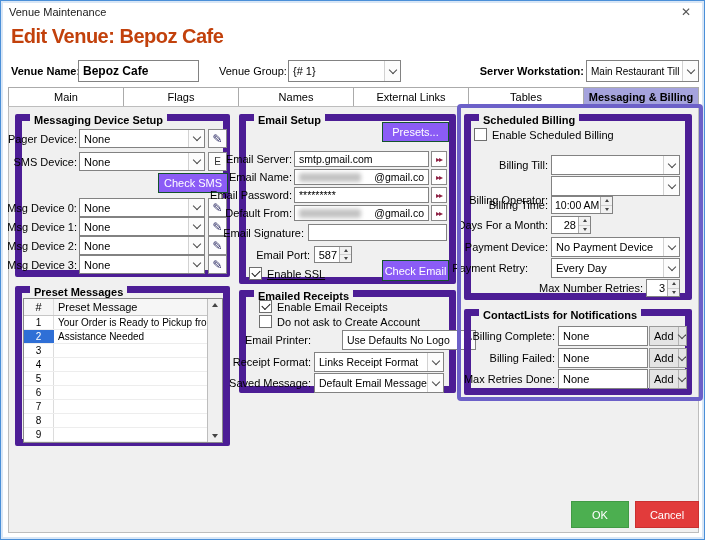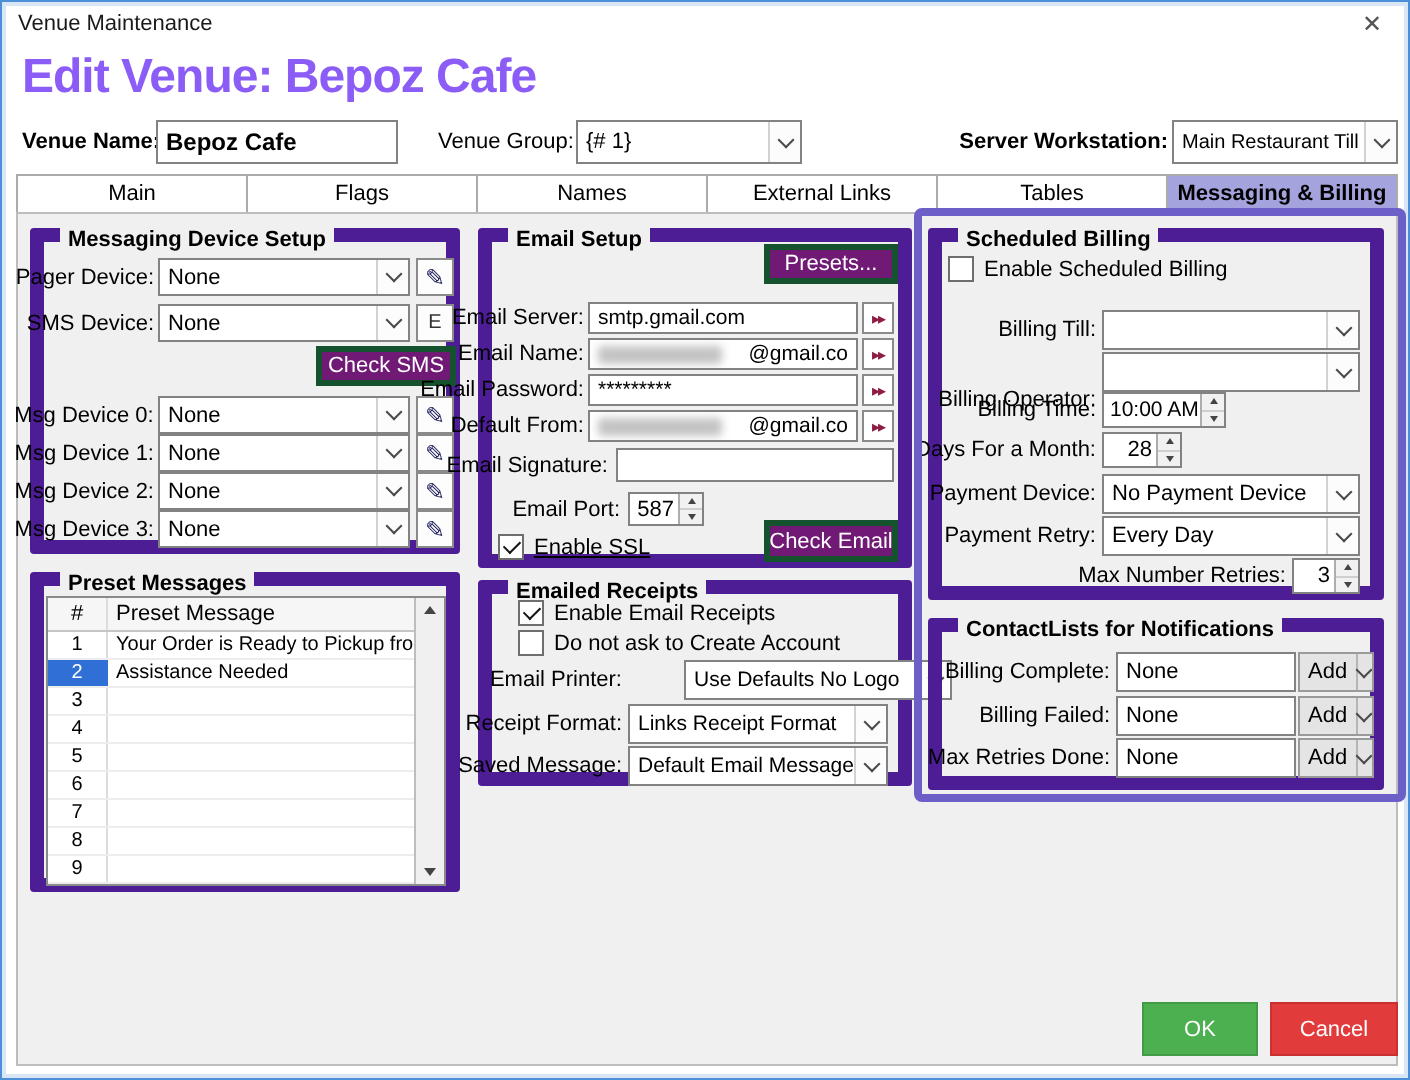--- a/index.html
+++ b/index.html
@@ -6,21 +6,21 @@
   html,body { width:705px; height:540px; }
   body { font-family:"Liberation Sans", sans-serif; font-size:11px; color:#000; background:#dfe9f5; }
 
   .win { position:relative; width:705px; height:540px; background:#ffffff;
          border:1px solid #4a8fd8; box-shadow: inset 0 0 0 2px #d8e6f6; overflow:hidden; }
 
   .titlebar-text { position:absolute; left:8px; top:5px; font-size:11px; color:#1a1a1a; }
   .close-btn { position:absolute; right:10px; top:4px; width:16px; height:15px; text-align:center;
                font-size:12px; color:#555; cursor:default; font-family:"DejaVu Sans",sans-serif; }
 
-  .heading { position:absolute; left:10px; top:24px; font-size:24px; font-weight:bold; color:#8b5cf6;
+  .heading { position:absolute; left:10px; top:24px; font-size:20px; font-weight:bold; color:#c2410c;
              letter-spacing:-0.5px; white-space:nowrap; }
 
   .lbl { position:absolute; height:20px; line-height:20px; white-space:nowrap; font-size:11px; }
   .r { text-align:right; } .b { font-weight:bold; }
 
   .tabs { position:absolute; left:7px; top:86px; width:691px; height:20px; display:flex; }
   .tab { flex:1; border:1px solid #ababab; border-right:none; background:#fff; display:flex;
          align-items:center; justify-content:center; font-size:11px; white-space:nowrap; }
   .tab:last-child { border-right:1px solid #ababab; }
   .tab.sel { background:#a5a3dd; font-weight:bold; }
@@ -50,21 +50,21 @@
   .spin > div:last-child { border-bottom:none; }
   .tri-up { width:0; height:0; border-left:3px solid transparent; border-right:3px solid transparent;
             border-bottom:4px solid #444; }
   .tri-dn { width:0; height:0; border-left:3px solid transparent; border-right:3px solid transparent;
             border-top:4px solid #444; }
 
   .cb { position:absolute; width:13px; height:13px; background:#fff; border:1px solid #6e6e6e; }
   .cb.checked::after { content:""; position:absolute; left:2px; top:2px; width:7px; height:4px;
           border-left:1.7px solid #151515; border-bottom:1.7px solid #151515; transform:rotate(-45deg); }
 
-  .btn-teal { position:absolute; background:#701a75; border:3px solid #14532d; color:#fff;
+  .btn-teal { position:absolute; background:#8b5cf6; border:1px solid #14532d; color:#fff;
               display:flex; align-items:center; justify-content:center; font-size:11px; white-space:nowrap; }
   .icon-btn { position:absolute; width:19px; height:19px; background:#fdfdfd; border:1px solid #8a8a8a;
               display:flex; align-items:center; justify-content:center; color:#23235e; font-size:12px;
               font-family:"DejaVu Sans",sans-serif; }
   .ff-btn { position:absolute; width:16px; height:16px; background:#fff; border:1px solid #8a8a8a;
             color:#8c1d40; font-weight:bold; font-size:8px; letter-spacing:-1px; display:flex;
             align-items:center; justify-content:center; font-family:"DejaVu Sans",sans-serif; }
   .add-btn { position:absolute; height:20px; background:#e4e4e4; border:1px solid #9a9a9a; display:flex;
              align-items:center; overflow:hidden; }
   .add-btn .atxt { padding:0 4px; font-size:11px; }
@@ -399,21 +399,21 @@
       </span>
   </div>
 
   <div class="lbl r" style="left:430px;top:236px;width:117px;">Payment Device:</div>
   <div class="combo" style="left:550px;top:236px;width:129px;height:20px;">
     <span class="val">No Payment Device</span>
     <span class="dd">
         <span class="chev"></span>
       </span>
   </div>
-  <div class="lbl r" style="left:430px;top:257px;width:117px;">Payment Retry:</div>
+  <div class="lbl r" style="left:410px;top:257px;width:117px;">Payment Retry:</div>
   <div class="combo" style="left:550px;top:257px;width:129px;height:20px;">
     <span class="val">Every Day</span>
     <span class="dd">
         <span class="chev"></span>
       </span>
   </div>
 
   <div class="lbl r" style="left:510px;top:277px;width:132px;">Max Number Retries:</div>
   <div class="spinbox" style="left:645px;top:278px;width:34px;height:18px;">
     <span class="val">3</span>

